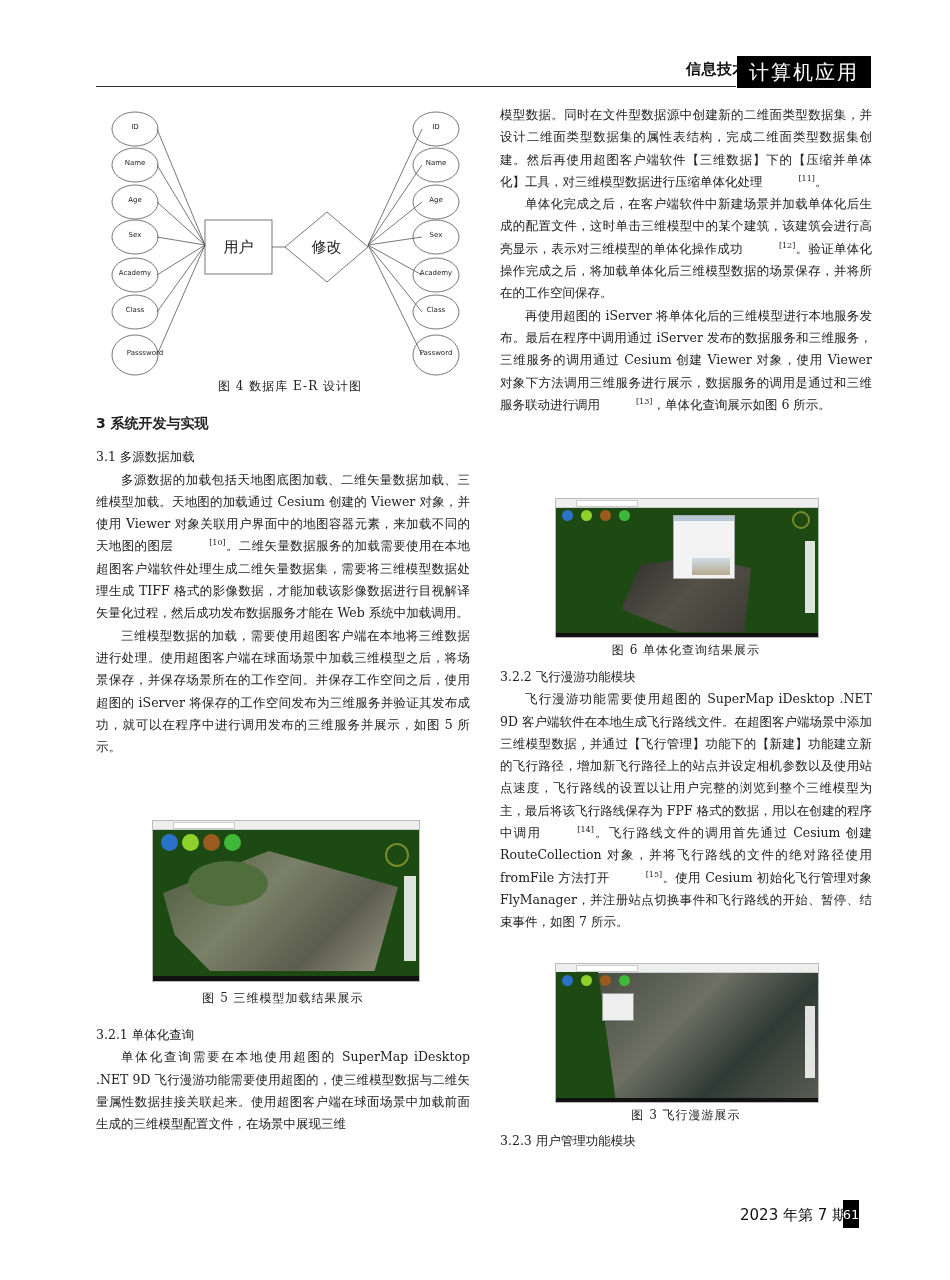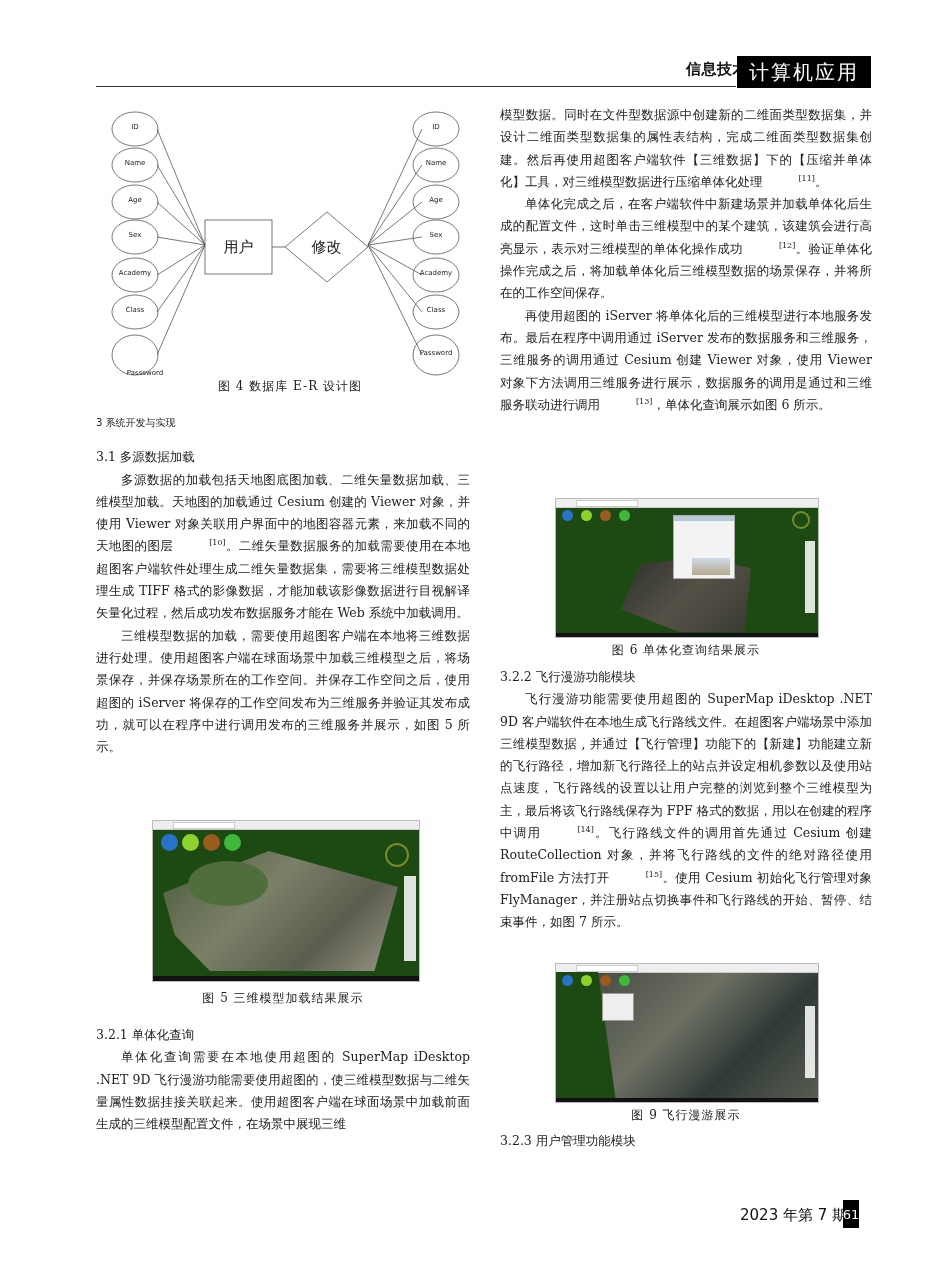--- a/index.html
+++ b/index.html
@@ -8,21 +8,21 @@
   .hdr-line { position:absolute; left:96px; top:86px; width:640px; height:1px; background:#333; }
   .hdr-left { position:absolute; right:142px; top:60px; font-family:"DejaVu Sans","Liberation Sans",sans-serif;
               font-weight:bold; font-size:15px; color:#111; letter-spacing:0.5px; }
   .hdr-left .small { font-weight:normal; font-size:13px; }
   .hdr-box { position:absolute; left:737px; top:56px; width:134px; height:32px; background:#000; color:#fff;
              font-family:"DejaVu Sans","Liberation Sans",sans-serif; font-size:20px; letter-spacing:2px;
              display:flex; align-items:center; justify-content:center; }
   .col { position:absolute; font-size:12.5px; line-height:22.3px; text-align:justify; }
   .col p { margin:0; text-indent:2em; }
   .col p.noi { text-indent:0; }
-  .h1 { font-weight:normal; font-size:10px; font-family:"DejaVu Sans","Liberation Sans",sans-serif; }
+  .h1 { font-weight:bold; font-size:14px; font-family:"DejaVu Sans","Liberation Sans",sans-serif; }
   .h2 { font-size:12.5px; }
   sup { font-size:8px; line-height:0;padding-left:36px; }
   .cap { text-align:center; font-size:12px; letter-spacing:1px; }
   .figimg { position:absolute; background:#1d4a12; border:1px solid #bbb; overflow:hidden; }
   .figimg .bar { position:absolute; left:0; top:0; right:0; height:8px; background:#eee; border-bottom:1px solid #ccc; }
   .figimg .url { position:absolute; left:20px; top:1px; width:60px; height:5px; background:#fff; border:1px solid #ccc; }
   .figimg .btn { position:absolute; top:13px; width:17px; height:17px; border-radius:50%; }
   .figimg .ring { position:absolute; width:20px; height:20px; border-radius:50%; border:2px solid #7a8a2a; }
   .figimg .side { position:absolute; right:3px; width:12px; height:85px; background:rgba(255,255,255,0.85); }
   .figimg .status { position:absolute; left:0; bottom:0; right:0; height:5px; background:#111; }
@@ -87,21 +87,21 @@
   
   <div class="ent-text" style="position:absolute;left:105px;top:115px;width:67px;height:54px;display:flex;align-items:center;justify-content:center;font-size:15px;">用户</div>
   <div class="ent-text" style="position:absolute;left:185px;top:107px;width:83px;height:70px;display:flex;align-items:center;justify-content:center;font-size:15px;">修改</div>
 
   <div class="ent-text" style="position:absolute;left:12px;top:18px;width:46px;text-align:center;font-size:7px;">ID</div>
   <div class="ent-text" style="position:absolute;left:12px;top:54px;width:46px;text-align:center;font-size:7px;">Name</div>
   <div class="ent-text" style="position:absolute;left:12px;top:91px;width:46px;text-align:center;font-size:7px;">Age</div>
   <div class="ent-text" style="position:absolute;left:12px;top:126px;width:46px;text-align:center;font-size:7px;">Sex</div>
   <div class="ent-text" style="position:absolute;left:12px;top:164px;width:46px;text-align:center;font-size:7px;">Academy</div>
   <div class="ent-text" style="position:absolute;left:12px;top:201px;width:46px;text-align:center;font-size:7px;">Class</div>
-  <div class="ent-text" style="position:absolute;left:12px;top:244px;width:66px;text-align:center;font-size:7px;margin-top:20px;">Passsword</div>
+  <div class="ent-text" style="position:absolute;left:12px;top:244px;width:66px;text-align:center;font-size:7px;">Passsword</div>
 
   <div class="ent-text" style="position:absolute;left:313px;top:18px;width:46px;text-align:center;font-size:7px;">ID</div>
   <div class="ent-text" style="position:absolute;left:313px;top:54px;width:46px;text-align:center;font-size:7px;">Name</div>
   <div class="ent-text" style="position:absolute;left:313px;top:91px;width:46px;text-align:center;font-size:7px;">Age</div>
   <div class="ent-text" style="position:absolute;left:313px;top:126px;width:46px;text-align:center;font-size:7px;">Sex</div>
   <div class="ent-text" style="position:absolute;left:313px;top:164px;width:46px;text-align:center;font-size:7px;">Academy</div>
   <div class="ent-text" style="position:absolute;left:313px;top:201px;width:46px;text-align:center;font-size:7px;">Class</div>
   <div class="ent-text" style="position:absolute;left:313px;top:244px;width:46px;text-align:center;font-size:7px;">Password</div>
 </div>
 <div class="cap" style="position:absolute;left:100px;top:378px;width:380px;">图 4  数据库 E-R 设计图</div>
@@ -170,20 +170,20 @@
     </div>
   <div style="position:absolute;left:0;top:8px;width:60px;height:130px;background:#1d4a12;clip-path:polygon(0 0,70% 0,100% 100%,0 100%);"></div>
   <div style="position:absolute;left:46px;top:29px;width:30px;height:26px;background:#eee;border:1px solid #999;"></div>
   <div class="btn" style="left:6px;width:11px;height:11px;top:11px;background:#2a72c9;"></div>
   <div class="btn" style="left:25px;width:11px;height:11px;top:11px;background:#8fd12c;"></div>
   <div class="btn" style="left:44px;width:11px;height:11px;top:11px;background:#9b5a1e;"></div>
   <div class="btn" style="left:63px;width:11px;height:11px;top:11px;background:#3fb83a;"></div>
   <div class="side" style="top:42px;height:72px;width:10px;"></div>
   <div class="status" style="height:4px;"></div>
 </div>
-<div class="cap" style="position:absolute;left:500px;top:1107px;width:372px;">图 9  飞行漫游展示</div>
+<div class="cap" style="position:absolute;left:500px;top:1107px;width:372px;">图 3  飞行漫游展示</div>
 
 <div class="col" style="left:500px;top:1130px;width:372px;">
   <p class="noi h2">3.2.3  用户管理功能模块</p>
 </div>
 
 <div class="footer">2023 年第 7 期</div>
 <div class="pagebox">61</div>
 
 </body></html>

